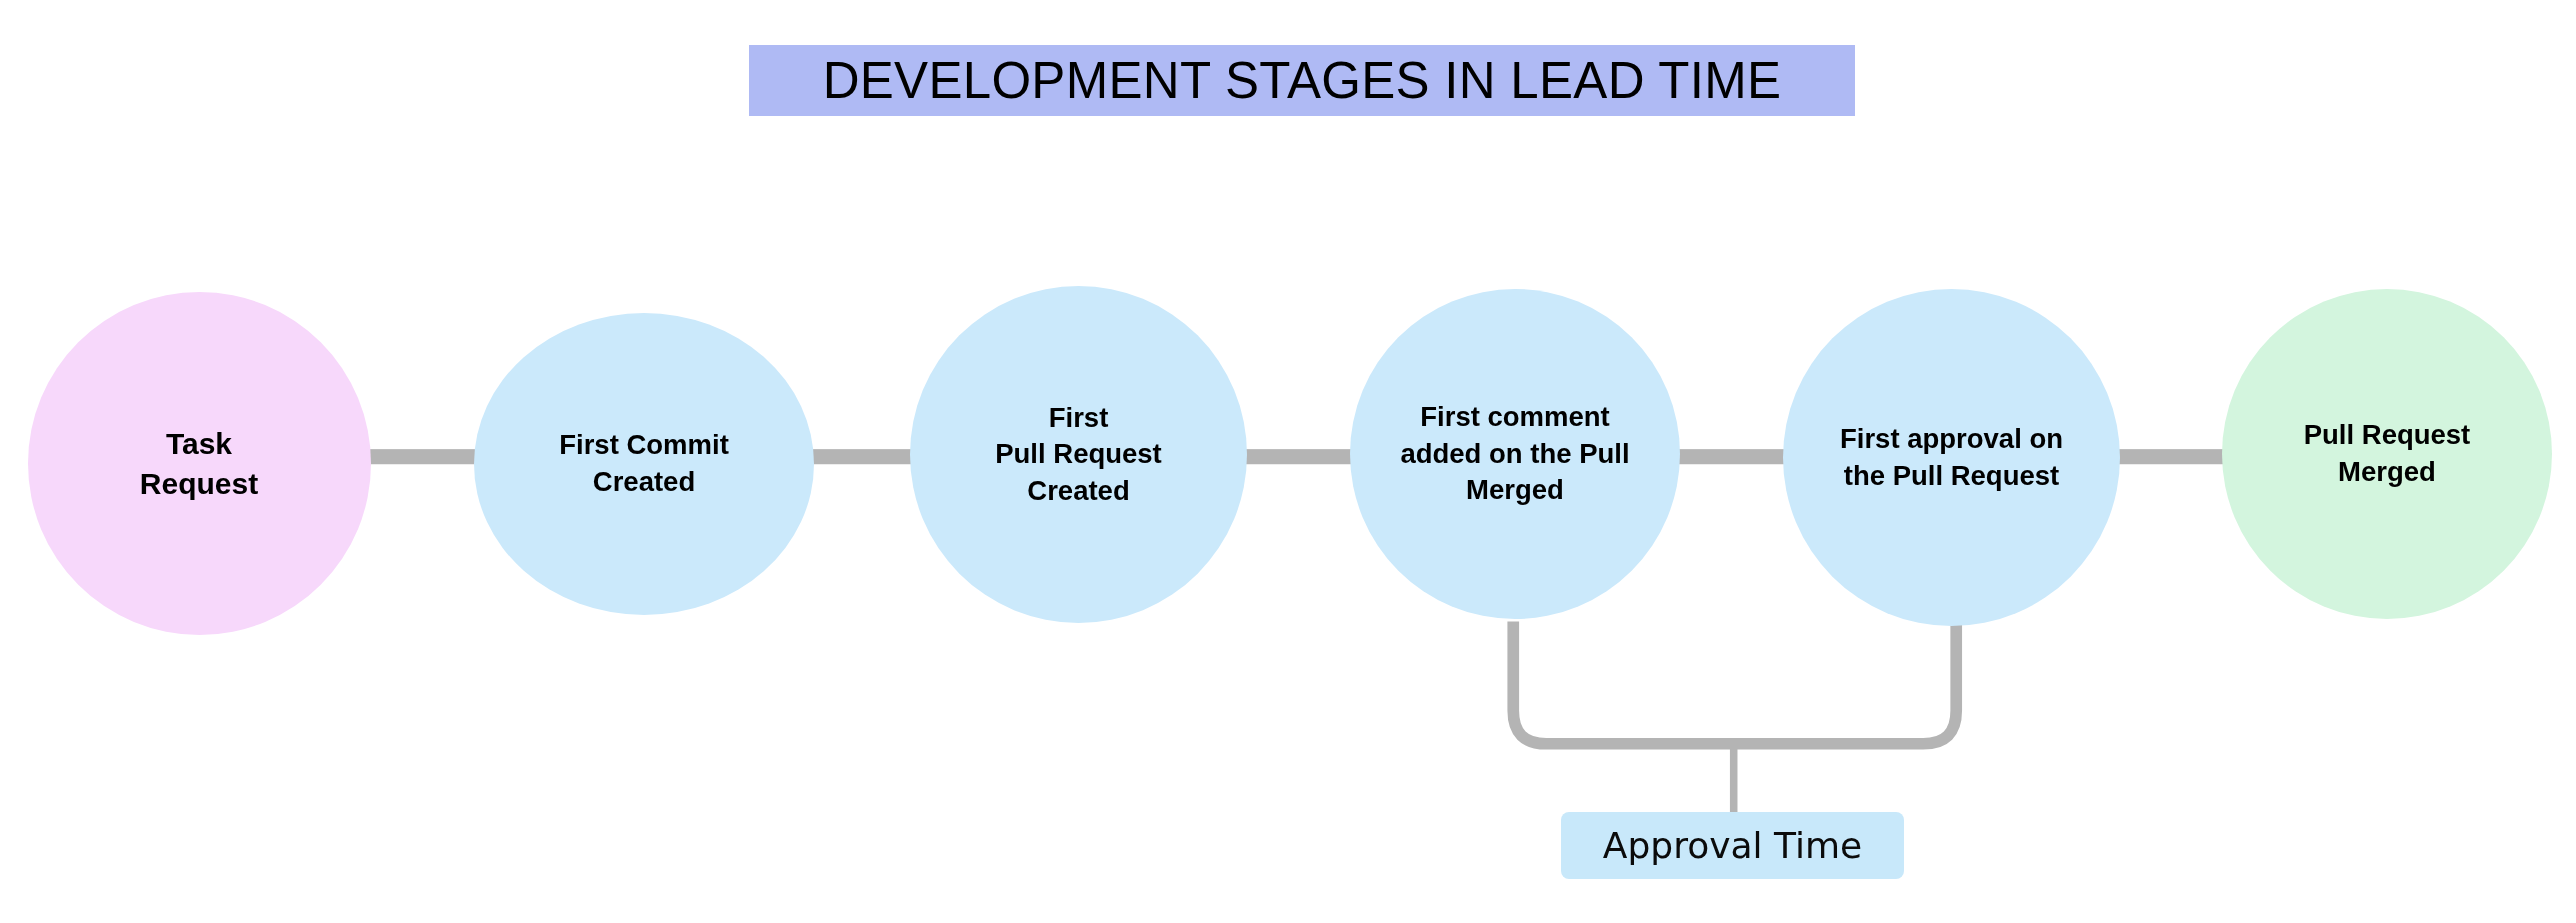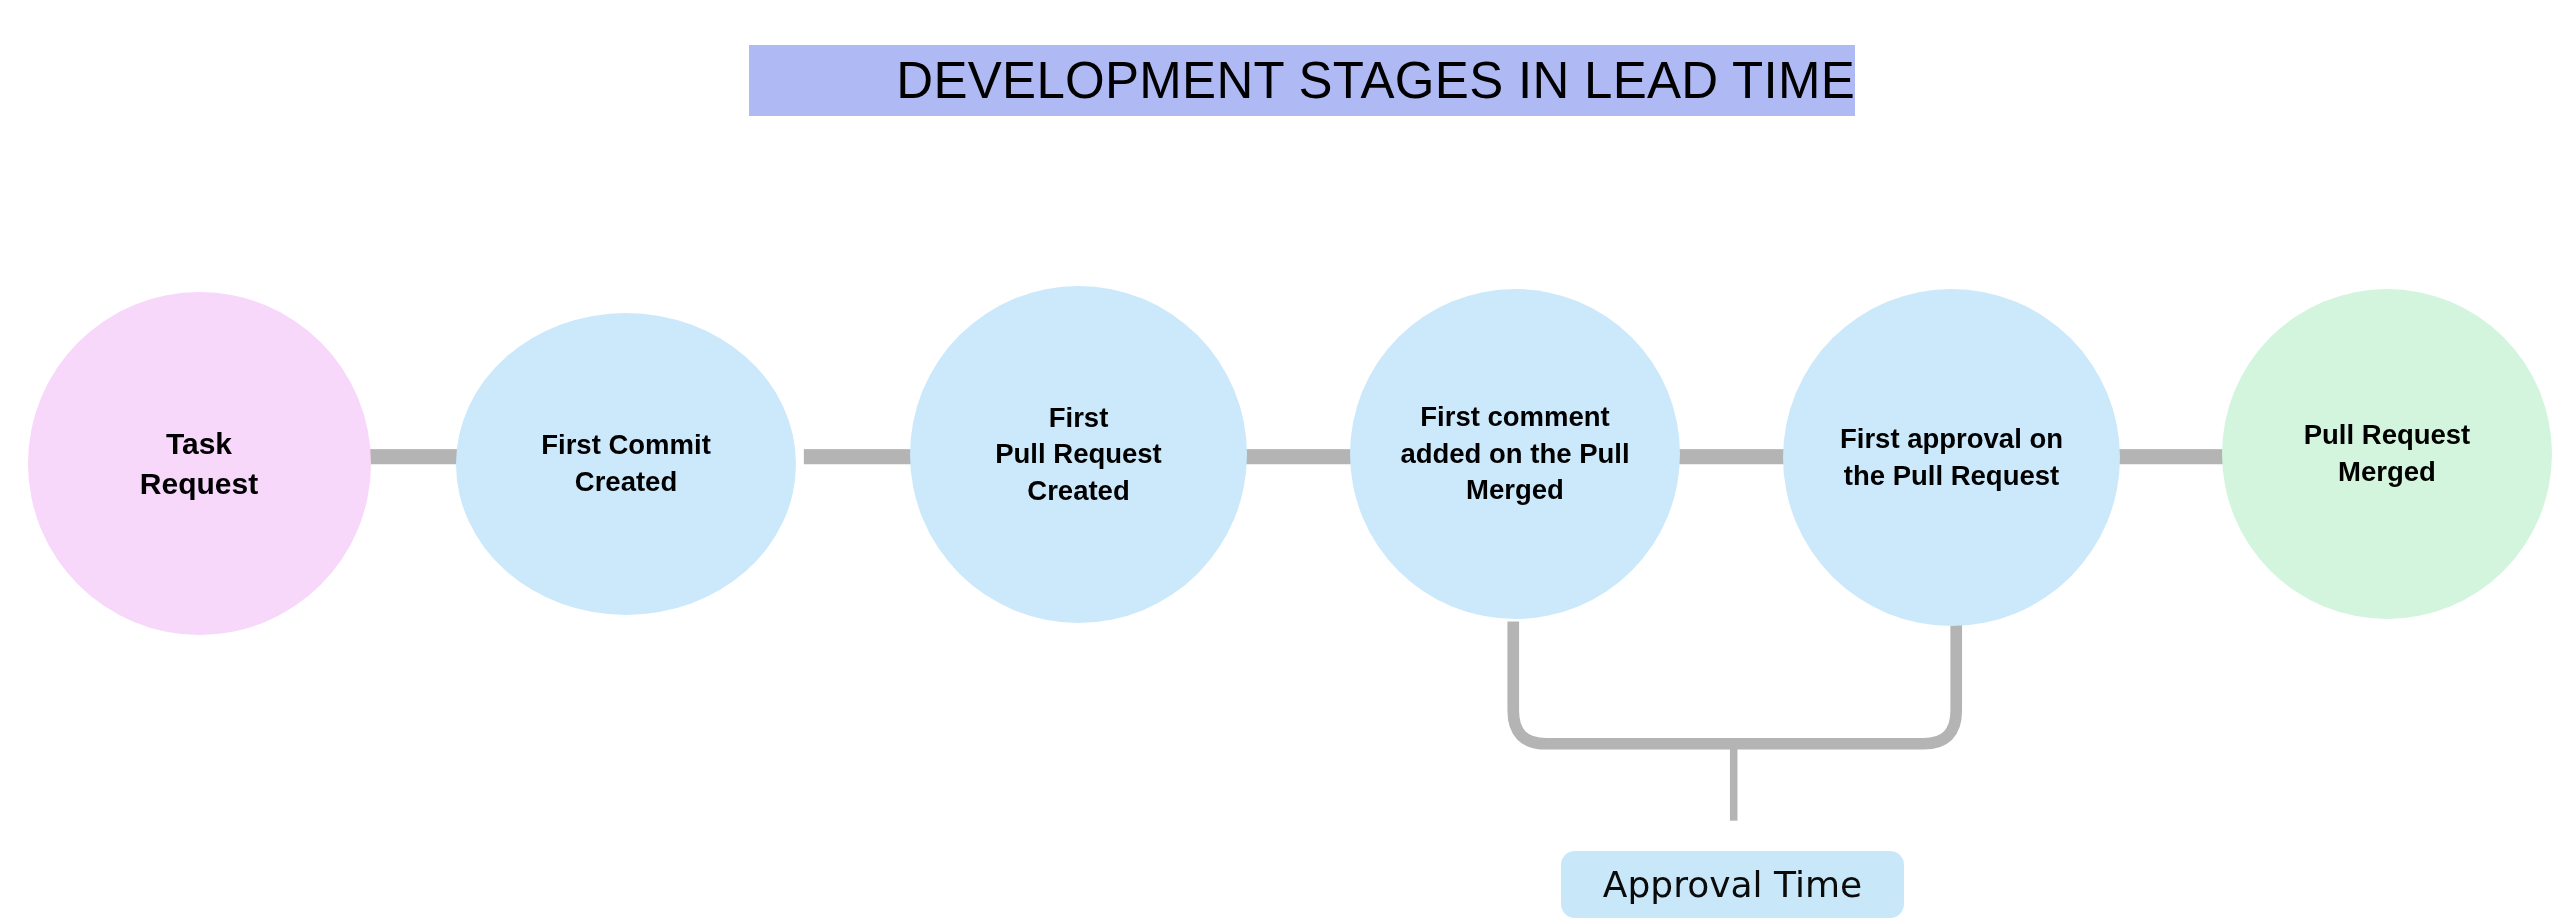--- a/index.html
+++ b/index.html
@@ -25,21 +25,21 @@
   
   .title-box {
     position: absolute;
     left: 749px;
     top: 45px;
     width: 1106px;
     height: 71px;
     background: #afbaf4;
     display: flex;
     align-items: center;
-    justify-content: flex-end;
+    justify-content: center;
     box-sizing: border-box;
   }
   .title-text {
     font-family: "Liberation Sans", sans-serif;
     font-weight: 400;
     font-size: 51px;
     letter-spacing: 0.3px;
     color: #000000;
     line-height: 1;
     white-space: nowrap;
@@ -67,42 +67,42 @@
   .node-label {
     font-family: "Liberation Sans", sans-serif;
     font-weight: bold;
     color: #000000;
     line-height: 1.33;
     padding: 0 15px;
     white-space: pre-line;
   }
 
   .n1 { left: 27.5px;   top: 292px; width: 343px; height: 343px; background: #f7d8fb; }
-  .n2 { left: 456px;  top: 313px; width: 340px; height: 302px; background: #cbe9fb; }
+  .n2 { left: 474px;  top: 313px; width: 340px; height: 302px; background: #cbe9fb; }
   .n3 { left: 910px; top: 286px; width: 337px; height: 337px; background: #cbe9fb; }
   .n4 { left: 1350px; top: 289px; width: 330px; height: 330px; background: #cbe9fb; }
   .n5 { left: 1783px; top: 289px; width: 337px; height: 337px; background: #cbe9fb; }
   .n6 { left: 2222px; top: 289px; width: 330px; height: 330px; background: #d3f5de; }
 
   .n1 .node-label { font-size: 30px; }
   .n2 .node-label { font-size: 27.5px; }
   .n3 .node-label { font-size: 27.5px; }
   .n4 .node-label { font-size: 27.5px; }
   .n5 .node-label { font-size: 27.5px; }
   .n6 .node-label { font-size: 27.5px; }
 
   
   .badge {
     position: absolute;
     left: 1561px;
-    top: 851px;
+    top: 812px;
     width: 343px;
     height: 67px;
     background: #c8e8fa;
-    border-radius: 14px;
+    border-radius: 8px;
     display: flex;
     align-items: center;
     justify-content: center;
     box-sizing: border-box;
     text-align: center;
   }
   .badge-text {
     font-family: "DejaVu Sans", sans-serif;
     font-size: 36px;
     color: #0b0b0b;

